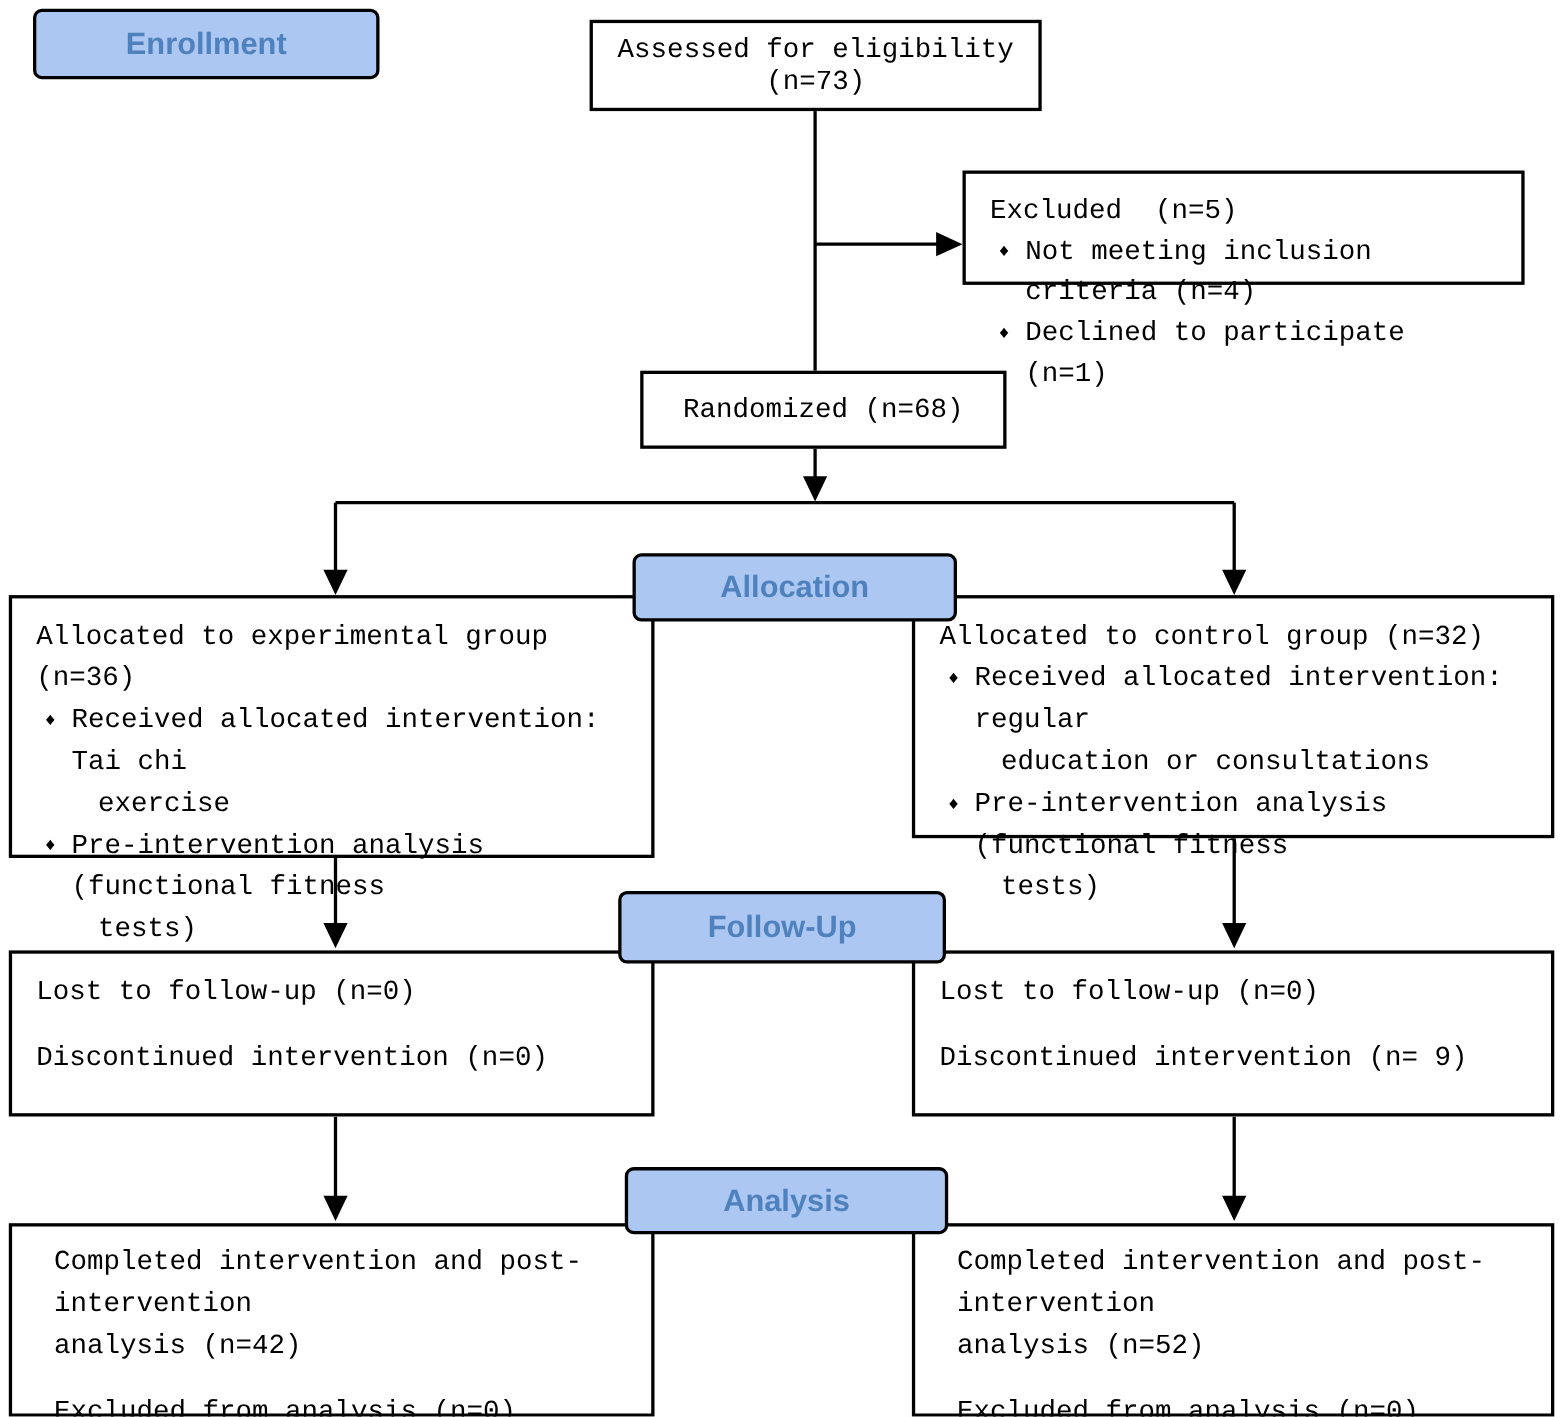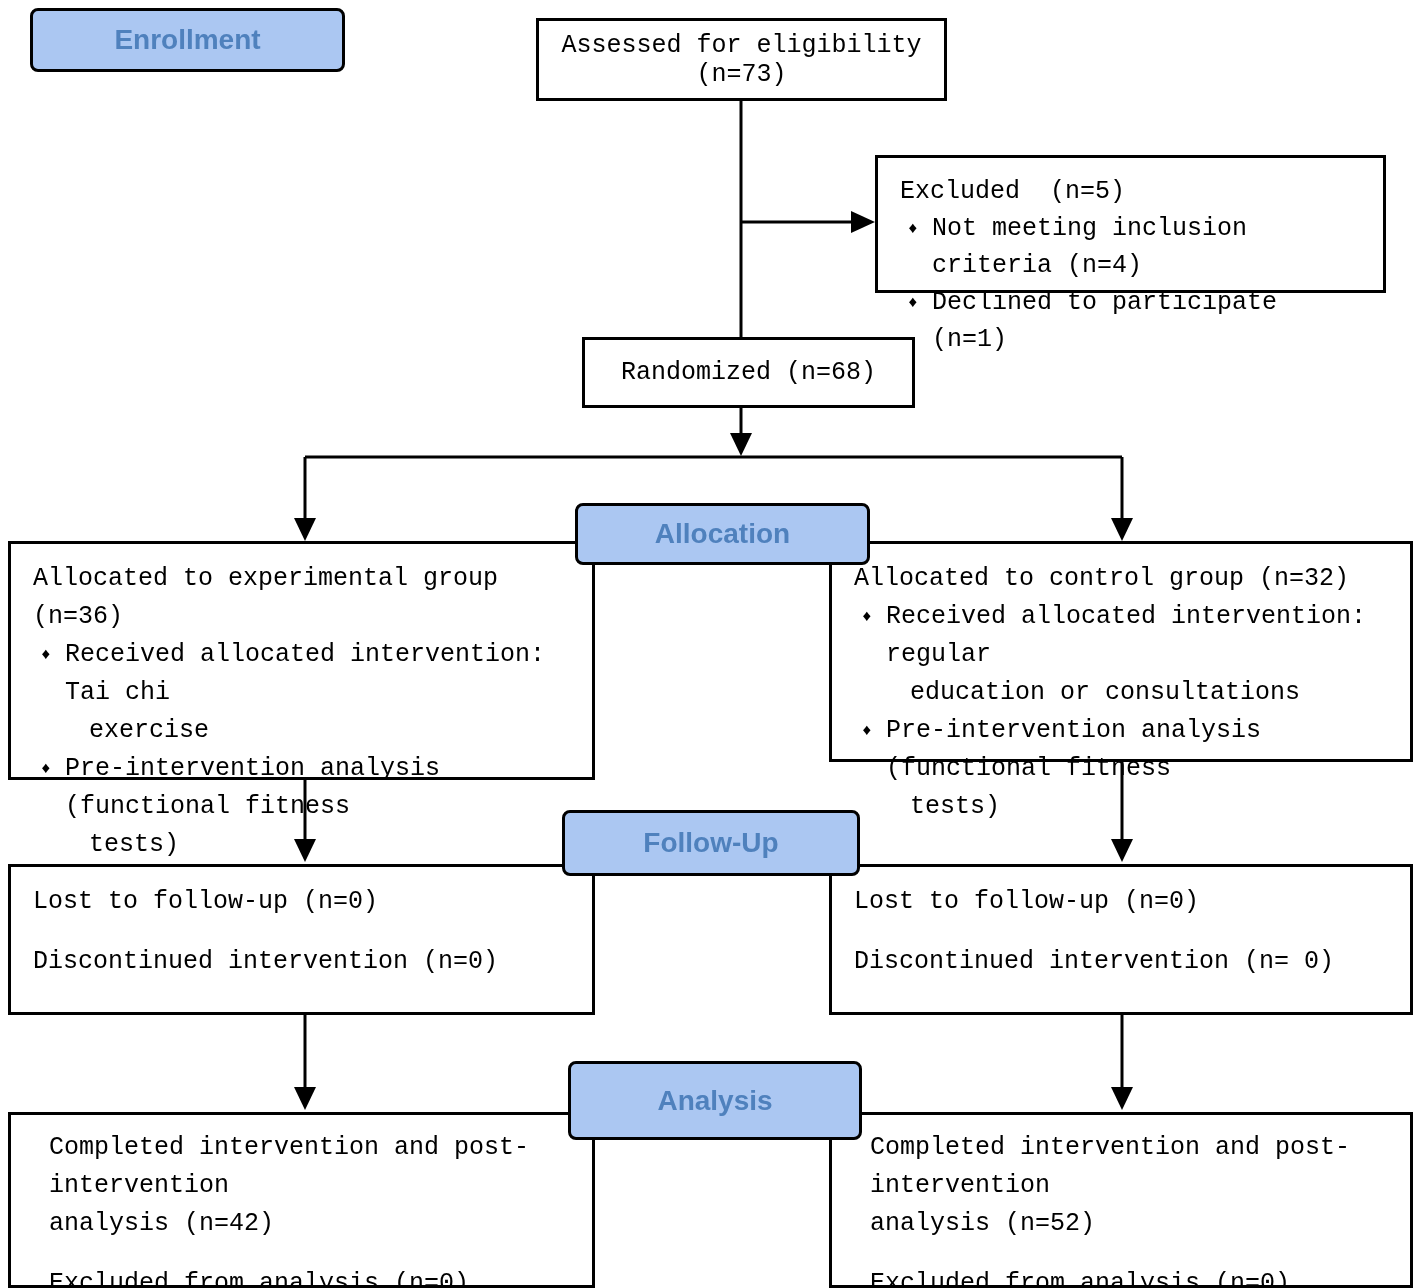--- a/index.html
+++ b/index.html
@@ -50,29 +50,29 @@
     box-sizing:border-box;
     display:flex;align-items:center;justify-content:center;
     font-weight:bold;font-size:28px;
     color:var(--stage-text);
     z-index:5;
   }
 
   
   .stage-enrollment{left:30px;top:8px;width:315px;height:64px;}
   .box-assessed{left:536px;top:18px;width:411px;height:83px;}
-  .box-excluded{left:875px;top:155px;width:511px;height:138px;}
+  .box-excluded{left:875px;top:155px;width:511px;height:104px;}
   .box-randomized{left:582px;top:337px;width:333px;height:71px;}
   .stage-allocation{left:575px;top:503px;width:295px;height:62px;}
   .box-alloc-exp{left:8px;top:541px;width:587px;height:239px;}
   .box-alloc-ctl{left:829px;top:541px;width:584px;height:221px;}
   .stage-followup{left:562px;top:810px;width:298px;height:66px;}
   .box-follow-exp{left:8px;top:864px;width:587px;height:151px;}
   .box-follow-ctl{left:829px;top:864px;width:584px;height:151px;}
-  .stage-analysis{left:568px;top:1061px;width:294px;height:79px;}
+  .stage-analysis{left:568px;top:1061px;width:294px;height:61px;}
   .box-analysis-exp{left:8px;top:1112px;width:587px;height:176px;}
   .box-analysis-ctl{left:829px;top:1112px;width:584px;height:176px;}
   .box-analysis-exp .content,.box-analysis-ctl .content{padding-top:14px;margin-left:16px;}
 </style>
 </head>
 <body>
 
 <div class="canvas">
 
   <svg class="connectors" width="1418" height="1288" viewBox="0 0 1418 1288">
@@ -143,21 +143,21 @@
     <div class="content">
         <div class="line plain">Lost to follow-up (n=0)</div>
         <div class="line gap"></div>
         <div class="line plain">Discontinued intervention (n=0)</div>
       </div>
   </div>
   <div class="wbox box-follow-ctl">
     <div class="content">
         <div class="line plain">Lost to follow-up (n=0)</div>
         <div class="line gap"></div>
-        <div class="line plain">Discontinued intervention (n= 0)</div>
+        <div class="line plain">Discontinued intervention (n= 9)</div>
       </div>
   </div>
 
   <div class="wbox box-analysis-exp">
     <div class="content">
         <div class="line plain">Completed intervention and post-intervention</div>
         <div class="line plain">analysis (n=42)</div>
         <div class="line gap"></div>
         <div class="line plain">Excluded from analysis (n=0)</div>
       </div>

